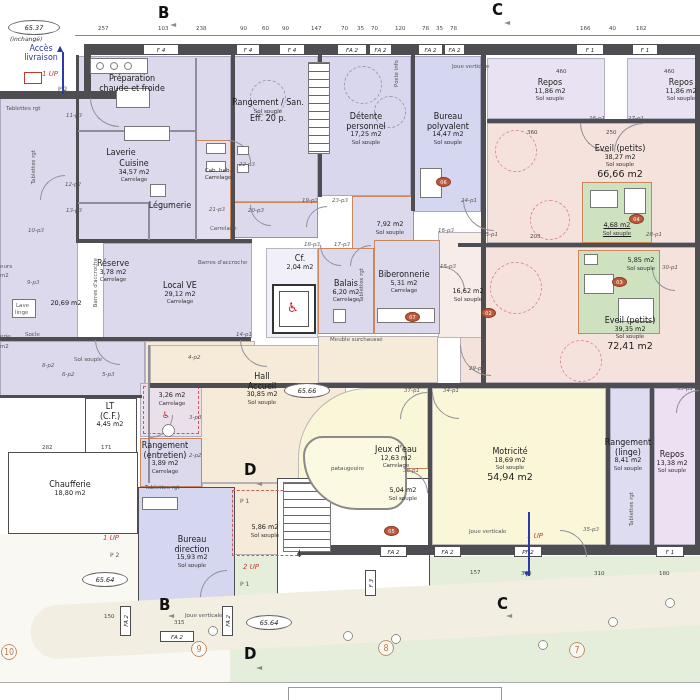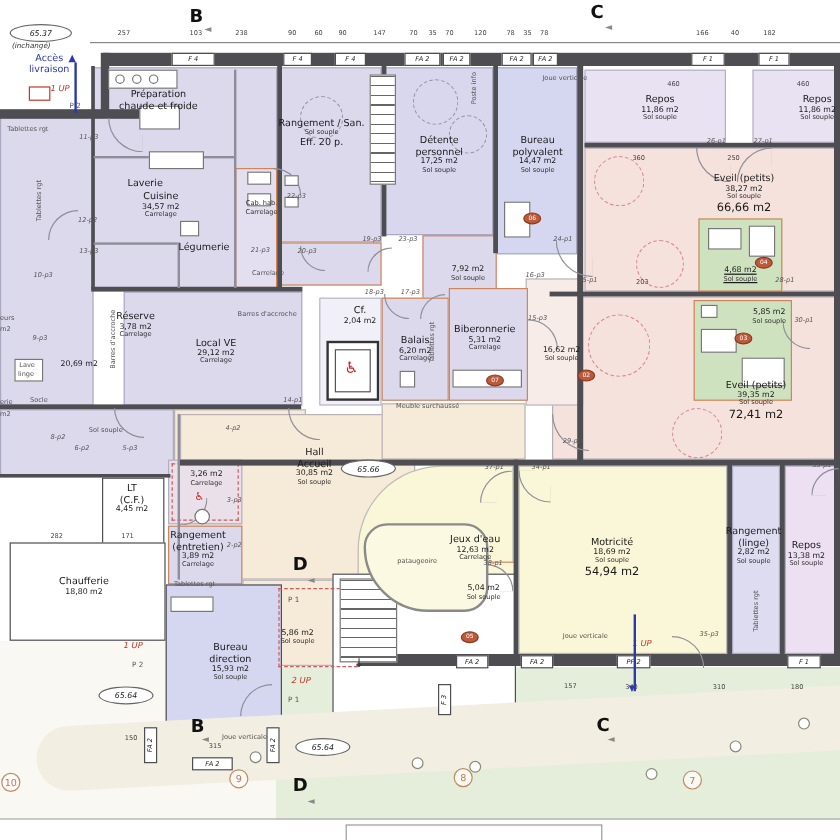--- a/index.html
+++ b/index.html
@@ -337,34 +337,34 @@
     </div>
     <div class="rlabel" style="left: 396px; top: 417px; margin-top: 28px;">
       <span class="l-n">Jeux d'eau</span>
       <span class="l-a">12,63 m2</span>
       <span class="l-f">Carrelage</span>
     </div>
     <div class="rlabel" style="left: 403px; top: 487px;">
       <span class="l-a">5,04 m2</span>
       <span class="l-f">Sol souple</span>
     </div>
-    <div class="rlabel" style="left: 248px; top: 524px;">
+    <div class="rlabel" style="left: 265px; top: 524px;">
       <span class="l-a">5,86 m2</span>
       <span class="l-f">Sol souple</span>
     </div>
     <div class="rlabel" style="left: 510px; top: 447px;">
       <span class="l-n">Motricité</span>
       <span class="l-a">18,69 m2</span>
       <span class="l-f">Sol souple</span>
       <span class="l-B">54,94 m2</span>
     </div>
     <div class="rlabel" style="left: 628px; top: 438px;">
       <span class="l-n">Rangement</span>
       <span class="l-n">(linge)</span>
-      <span class="l-a">2,82 m2</span>
+      <span class="l-a">8,41 m2</span>
       <span class="l-f">Sol souple</span>
     </div>
     <div class="rlabel" style="left: 672px; top: 450px;">
       <span class="l-n">Repos</span>
       <span class="l-a">13,38 m2</span>
       <span class="l-f">Sol souple</span>
     </div>
     <div class="rlabel" style="left: 165px; top: 441px;">
       <span class="l-n">Rangement</span>
       <span class="l-n">(entretien)</span>

